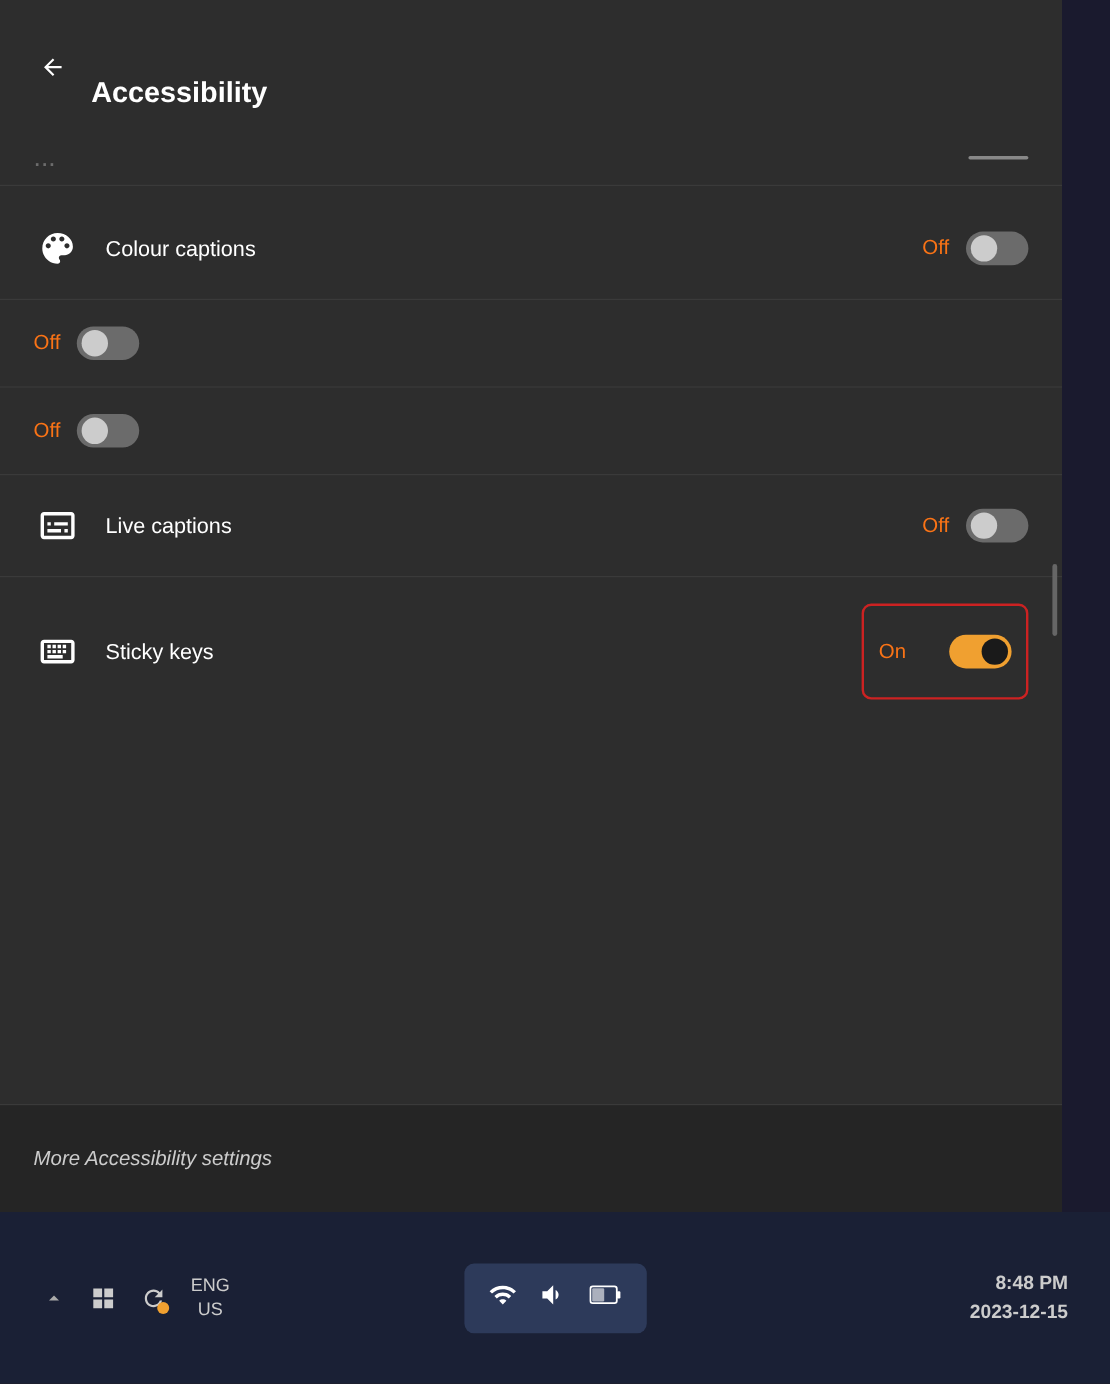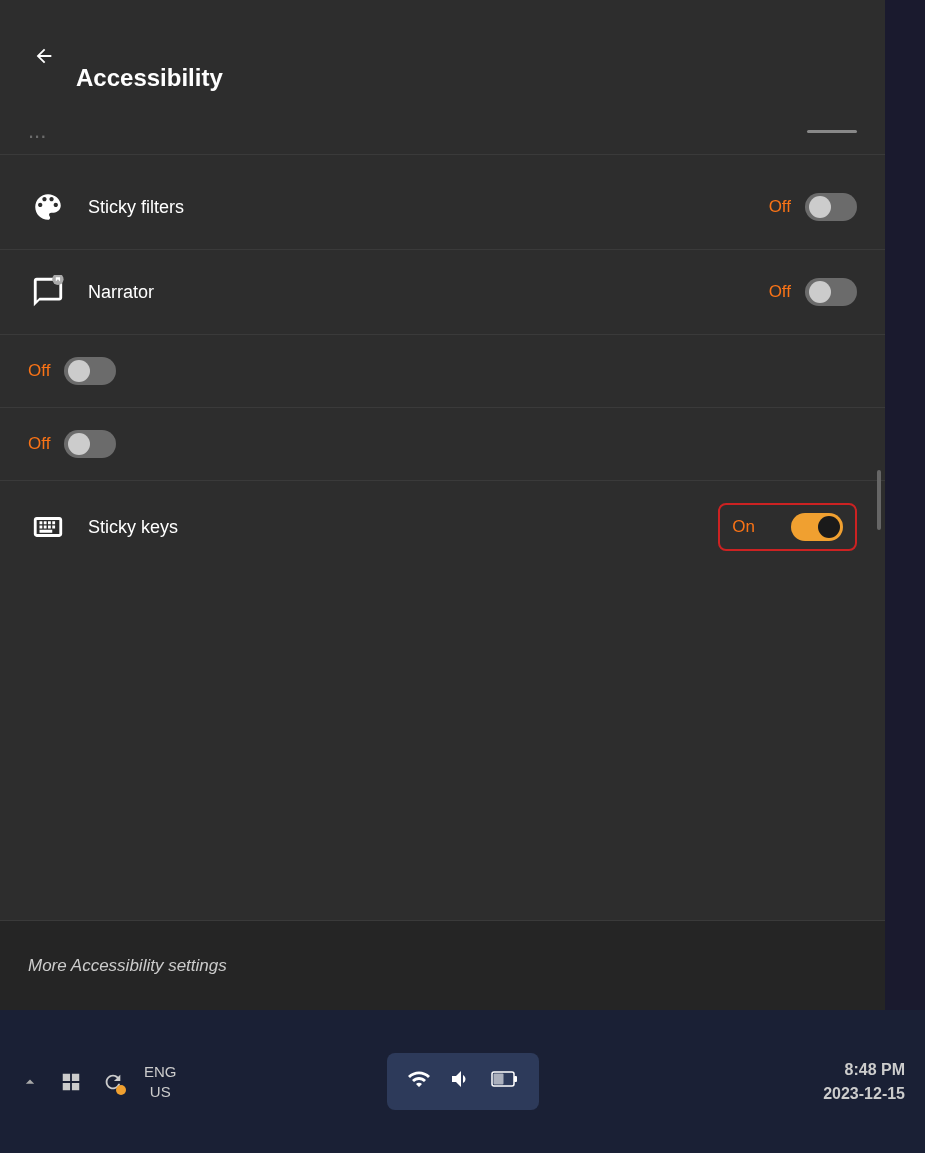--- a/index.html
+++ b/index.html
@@ -197,21 +197,21 @@
     
     .taskbar {
       position: absolute;
       bottom: 0;
       left: 0;
       width: 925px;
       height: 143px;
       background: #1a2035;
       display: flex;
       align-items: center;
-      padding: 0 20px;
+      padding: 0 35px;
     }
 
     .taskbar-left {
       display: flex;
       align-items: center;
       gap: 20px;
       flex: 1;
     }
 
     .taskbar-icon {
@@ -326,42 +326,21 @@
 
   <div class="settings-list">
 
     <div class="setting-item">
       <div class="setting-left">
         <div class="setting-icon">
           <svg width="34" height="34" viewBox="0 0 24 24" fill="white">
             <path d="M12 3C7.03 3 3 7.03 3 12s4.03 9 9 9c.83 0 1.5-.67 1.5-1.5 0-.39-.15-.74-.39-1.01-.23-.26-.38-.61-.38-.99 0-.83.67-1.5 1.5-1.5H16c2.76 0 5-2.24 5-5 0-4.42-4.03-8-9-8zm-5.5 9c-.83 0-1.5-.67-1.5-1.5S5.67 9 6.5 9 8 9.67 8 10.5 7.33 12 6.5 12zm3-4C8.67 8 8 7.33 8 6.5S8.67 5 9.5 5s1.5.67 1.5 1.5S10.33 8 9.5 8zm5 0c-.83 0-1.5-.67-1.5-1.5S13.67 5 14.5 5s1.5.67 1.5 1.5S15.33 8 14.5 8zm3 4c-.83 0-1.5-.67-1.5-1.5S16.67 9 17.5 9s1.5.67 1.5 1.5-.67 1.5-1.5 1.5z"></path>
           </svg>
         </div>
-        <span class="setting-label">Sticky filters</span>
-      </div>
-      <div class="setting-right">
-        <span class="setting-status">Off</span>
-        <div class="toggle off">
-          <div class="toggle-knob"></div>
-        </div>
-      </div>
-    </div>
-
-    <div class="divider"></div>
-
-    <div class="setting-item">
-      <div class="setting-left">
-        <div class="setting-icon">
-          <svg width="34" height="34" viewBox="0 0 24 24" fill="white">
-            <path d="M20 2H4c-1.1 0-2 .9-2 2v18l4-4h14c1.1 0 2-.9 2-2V4c0-1.1-.9-2-2-2zm0 14H6l-2 2V4h16v12z"></path>
-            <circle cx="19" cy="3" r="4" fill="#aaa"></circle>
-            <path d="M17.5 1.5v3l1.5-1.5 1.5 1.5v-3" fill="white"></path>
-          </svg>
-        </div>
-        <span class="setting-label">Narrator</span>
+        <span class="setting-label">Colour captions</span>
       </div>
       <div class="setting-right">
         <span class="setting-status">Off</span>
         <div class="toggle off">
           <div class="toggle-knob"></div>
         </div>
       </div>
     </div>
 
     <div class="divider"></div>
@@ -371,40 +350,59 @@
         <span class="setting-status">Off</span>
         <div class="toggle off">
           <div class="toggle-knob"></div>
         </div>
       </div>
     </div>
 
     <div class="divider"></div>
 
     <div class="setting-item">
+      <div class="setting-right">
+        <span class="setting-status">Off</span>
+        <div class="toggle off">
+          <div class="toggle-knob"></div>
+        </div>
+      </div>
+    </div>
+
+    <div class="divider"></div>
+
+    <div class="setting-item">
+      <div class="setting-left">
+        <div class="setting-icon">
+          <svg width="34" height="34" viewBox="0 0 24 24" fill="white">
+            <path d="M20 4H4c-1.1 0-2 .9-2 2v12c0 1.1.9 2 2 2h16c1.1 0 2-.9 2-2V6c0-1.1-.9-2-2-2zm0 14H4V6h16v12zM6 10h2v2H6zm0 4h8v2H6zm10 0h2v2h-2zm-6-4h8v2h-8z"></path>
+          </svg>
+        </div>
+        <span class="setting-label">Live captions</span>
+      </div>
       <div class="setting-right">
         <span class="setting-status">Off</span>
         <div class="toggle off">
           <div class="toggle-knob"></div>
         </div>
       </div>
     </div>
 
     <div class="divider"></div>
 
     <div class="setting-item highlighted">
       <div class="setting-left">
         <div class="setting-icon">
           <svg width="34" height="34" viewBox="0 0 24 24" fill="white">
             <path d="M20 5H4c-1.1 0-2 .9-2 2v10c0 1.1.9 2 2 2h16c1.1 0 2-.9 2-2V7c0-1.1-.9-2-2-2zm0 12H4V7h16v10zm-3-9h-2v2h2V8zm0 3h-2v2h2v-2zm-3-3h-2v2h2V8zm0 3h-2v2h2v-2zm-3-3H9v2h2V8zm0 3H9v2h2v-2zM8 8H6v2h2V8zm0 3H6v2h2v-2zm1 3H6v2h7v-2zm6 0h-2v2h2v-2z"></path>
           </svg>
         </div>
         <span class="setting-label">Sticky keys</span>
       </div>
-      <div class="setting-right" style="border: 2.5px solid #cc2222; border-radius: 8px; padding: 8px 12px; gap: 36px;">
+      <div class="setting-right" style="border: 2.5px solid #cc2222; border-radius: 8px; padding: 24px 12px; gap: 36px;">
         <span class="setting-status">On</span>
         <div class="toggle on-orange">
           <div class="toggle-knob"></div>
         </div>
       </div>
     </div>
 
   </div>
 
   <div style="position: absolute; bottom: 0; left: 0; right: 0; height: 90px; background: #252525; border-top: 1px solid #3a3a3a; display: flex; align-items: center; padding: 0 28px;">

